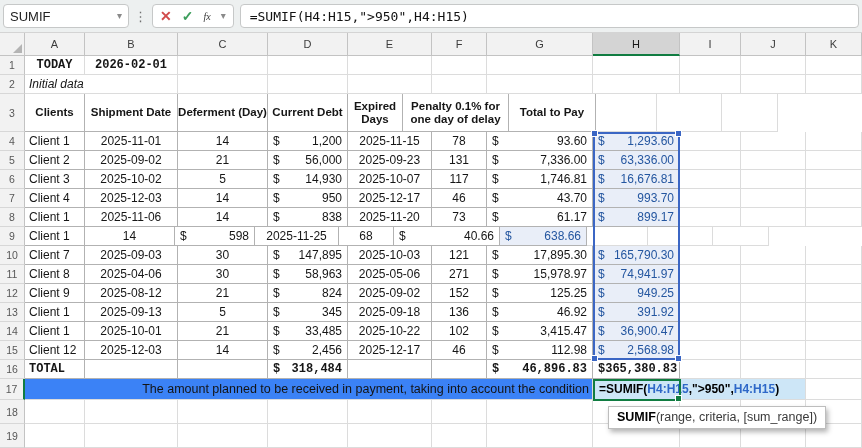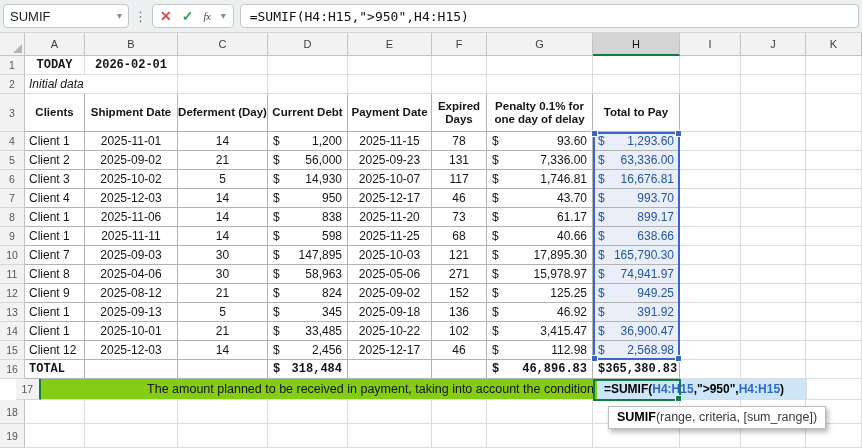--- a/index.html
+++ b/index.html
@@ -17,21 +17,21 @@
          display:flex;align-items:center;padding:0 7px;box-sizing:border-box;gap:10px;}
   .fx-cancel{color:#d14b4b;font-size:14px;font-weight:bold;}
   .fx-ok{color:#3d9e5c;font-size:14px;font-weight:bold;}
   .fx-glyph{font-family:"Liberation Serif",serif;font-style:italic;font-size:10px;color:#3a3a3a;}
   .finput{flex:1;height:24px;background:#fff;border:1px solid #c6c8c8;border-radius:4px;
           margin-left:6px;display:flex;align-items:center;padding:0 9px;box-sizing:border-box;
           font-family:"DejaVu Sans Mono","Liberation Mono",monospace;font-size:13px;color:#111;}
   
   #sheet{position:relative;width:862px;height:415px;background:#fff;}
   .row{display:flex;}
-  .r23{height:23px;} .r19{height:19px;} .r38{height:38px;} .r21{height:21px;padding-left:16px;} .r24{height:24px;border-radius:10px;}
+  .r23{height:23px;} .r19{height:19px;} .r38{height:38px;} .r21{height:21px;} .r24{height:24px;border-radius:10px;}
   .cell{box-sizing:border-box;border-right:1px solid #dcdcdc;border-bottom:1px solid #dcdcdc;
         display:flex;align-items:center;font-size:12px;color:#161616;white-space:nowrap;overflow:hidden;}
   .tb{border-right:1px solid #b2b2b2;border-bottom:1px solid #b2b2b2;}
   .w0{width:25px;} .wA{width:60px;} .wB{width:93px;} .wC{width:90px;} .wD{width:80px;}
   .wE{width:84px;} .wF{width:55px;} .wG{width:106px;} .wH{width:87px;} .wI{width:61px;}
   .wJ{width:65px;} .wK{width:56px;} .wAB{width:153px;} .wband{width:568px;} .wzone{width:213px;}
   .gut{box-sizing:border-box;background:#f2f2f2;border-right:1px solid #c3c3c3;border-bottom:1px solid #d7d7d7;
        display:flex;align-items:center;justify-content:center;font-size:10.5px;color:#575757;}
   .gut17{border-right:2px solid #107C41;}
   .ch{box-sizing:border-box;background:#f2f2f2;border-right:1px solid #c3c3c3;border-bottom:1px solid #c3c3c3;
@@ -43,21 +43,21 @@
        border-left:9px solid transparent;border-bottom:9px solid #b4b4b4;}
   .b{font-weight:bold;font-family:Liberation Mono, monospace;} .i{font-style:italic;}
   .l{padding-left:4px;justify-content:flex-start;}
   .ctr{justify-content:center;}
   .rt{justify-content:flex-end;padding-right:3px;}
   .acct{justify-content:space-between;padding:0 5px;}
   .hd{font-weight:bold;justify-content:center;text-align:center;white-space:normal;
       line-height:12.5px;font-size:11.5px;}
   .clipwrap{display:block;margin-top:-6px;margin-bottom:-6px;}
   .sel{background:#e9eef8;color:#2456a0;}
-  .band{background:#84cc16;font-size:12.5px;color:#141414;}
+  .band{background:#3b82f6;font-size:12.5px;color:#141414;}
   .zone{background:#cde6f7;font-weight:bold;font-size:12px;padding-left:6px;}
   .fp{color:#000;} .fr{color:#2e68c8;}
   
   #selrect{position:absolute;left:593px;top:99px;width:87px;height:228px;
            border:2px solid #3b66c4;box-sizing:border-box;pointer-events:none;}
   .hndl{position:absolute;width:5px;height:5px;background:#3b66c4;border:1px solid #fff;box-sizing:content-box;}
   .h-tl{left:-4px;top:-4px;} .h-tr{right:-4px;top:-4px;} .h-br{right:-4px;bottom:-4px;} .h-bl{left:-4px;bottom:-4px;}
   #activecell{position:absolute;left:593px;top:346px;width:88px;height:22px;
               border:2px solid #107C41;box-sizing:border-box;}
   .fillhandle{position:absolute;right:-3px;bottom:-3px;width:5px;height:5px;background:#107C41;border:1px solid #fff;}
@@ -135,21 +135,20 @@
       <div class="cell wJ"></div>
       <div class="cell wK"></div>
     </div>
 
     <div class="row r38">
       <div class="gut w0">3</div>
       <div class="cell wA tb hd">Clients</div>
       <div class="cell wB tb hd">Shipment Date</div>
       <div class="cell wC tb hd">Deferment (Day)</div>
       <div class="cell wD tb hd">Current Debt</div>
-      <div class="cell wE tb hd">Payment Date</div>
       <div class="cell wF tb hd">Expired Days</div>
       <div class="cell wG tb hd">
           <span class="clipwrap">Penalty 0.1% for one day of delay</span>
         </div>
       <div class="cell wH tb hd">Total to Pay</div>
       <div class="cell wI"></div>
       <div class="cell wJ"></div>
       <div class="cell wK"></div>
     </div>
 
@@ -269,21 +268,20 @@
           <span>899.17</span>
         </div>
         <div class="cell wI"></div>
         <div class="cell wJ"></div>
         <div class="cell wK"></div>
       </div>
 
     <div class="row r19">
         <div class="gut w0">9</div>
         <div class="cell wA tb l">Client 1</div>
-        <div class="cell wB tb ctr">2025-11-11</div>
         <div class="cell wC tb ctr">14</div>
         <div class="cell wD tb acct">
           <span>$</span>
           <span>598</span>
         </div>
         <div class="cell wE tb ctr">2025-11-25</div>
         <div class="cell wF tb ctr">68</div>
         <div class="cell wG tb acct">
           <span>$</span>
           <span>40.66</span>

